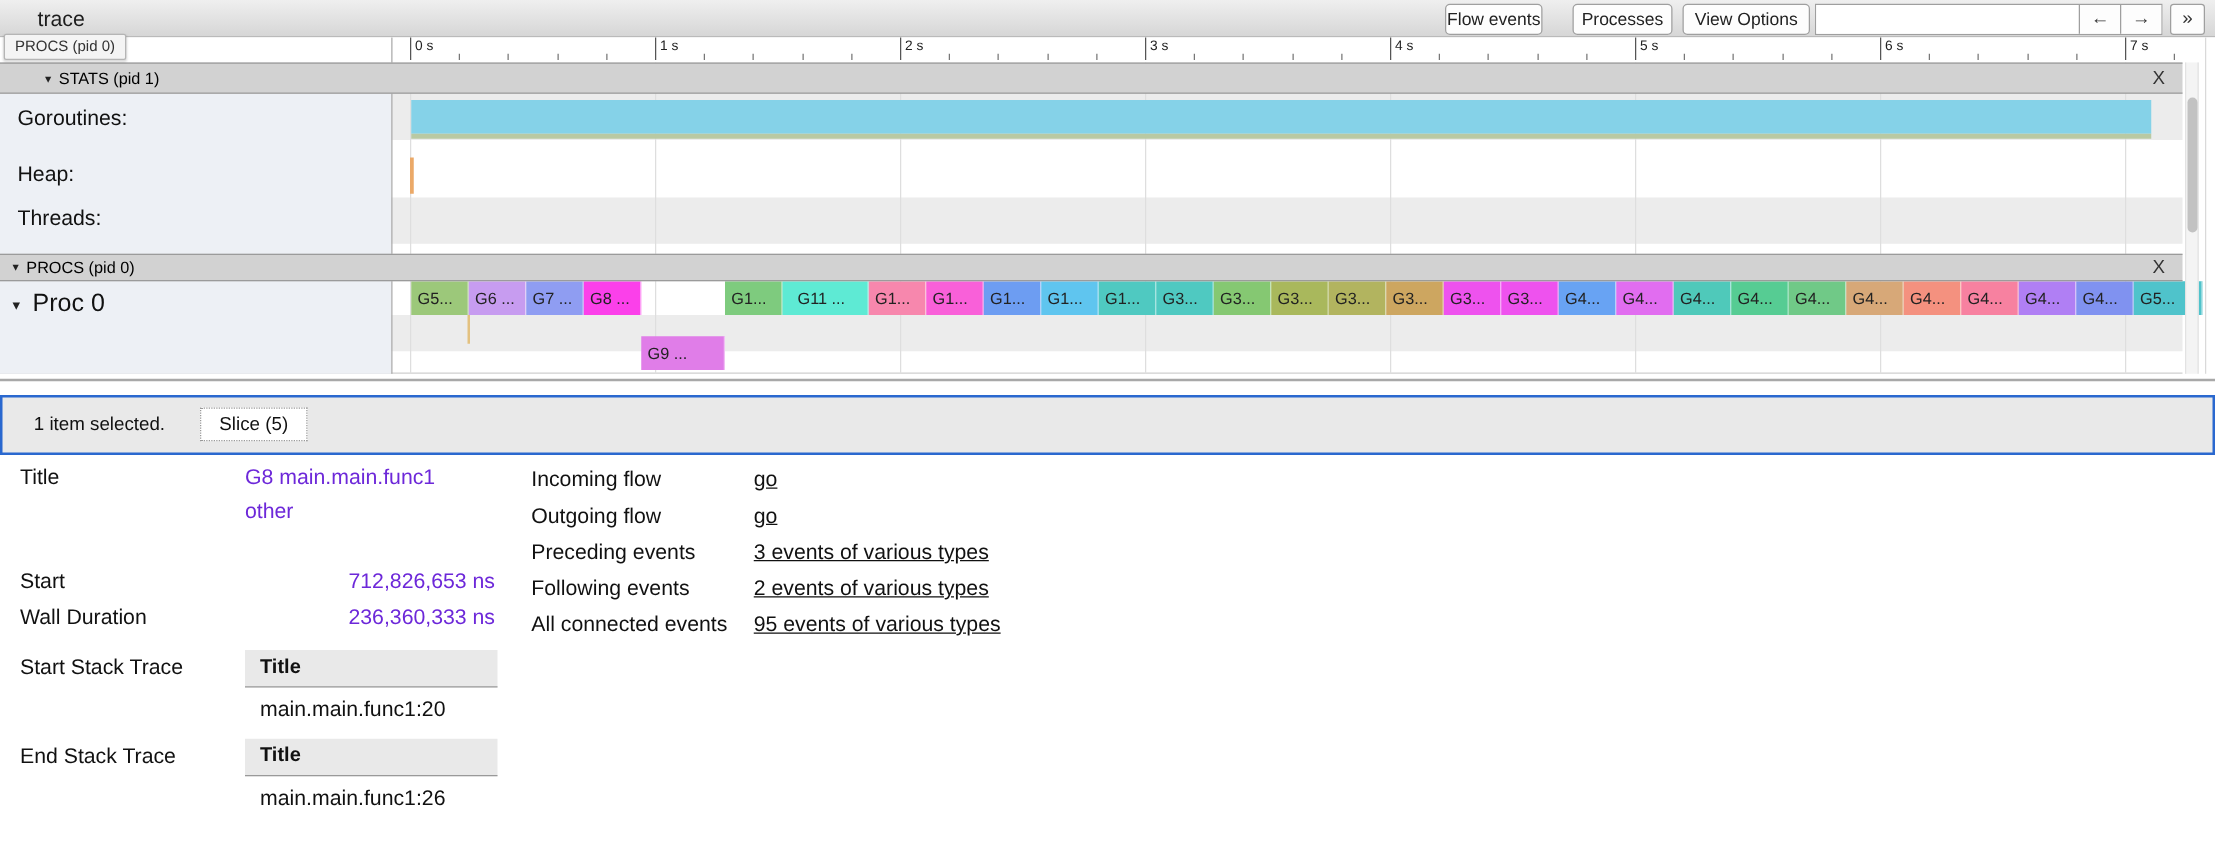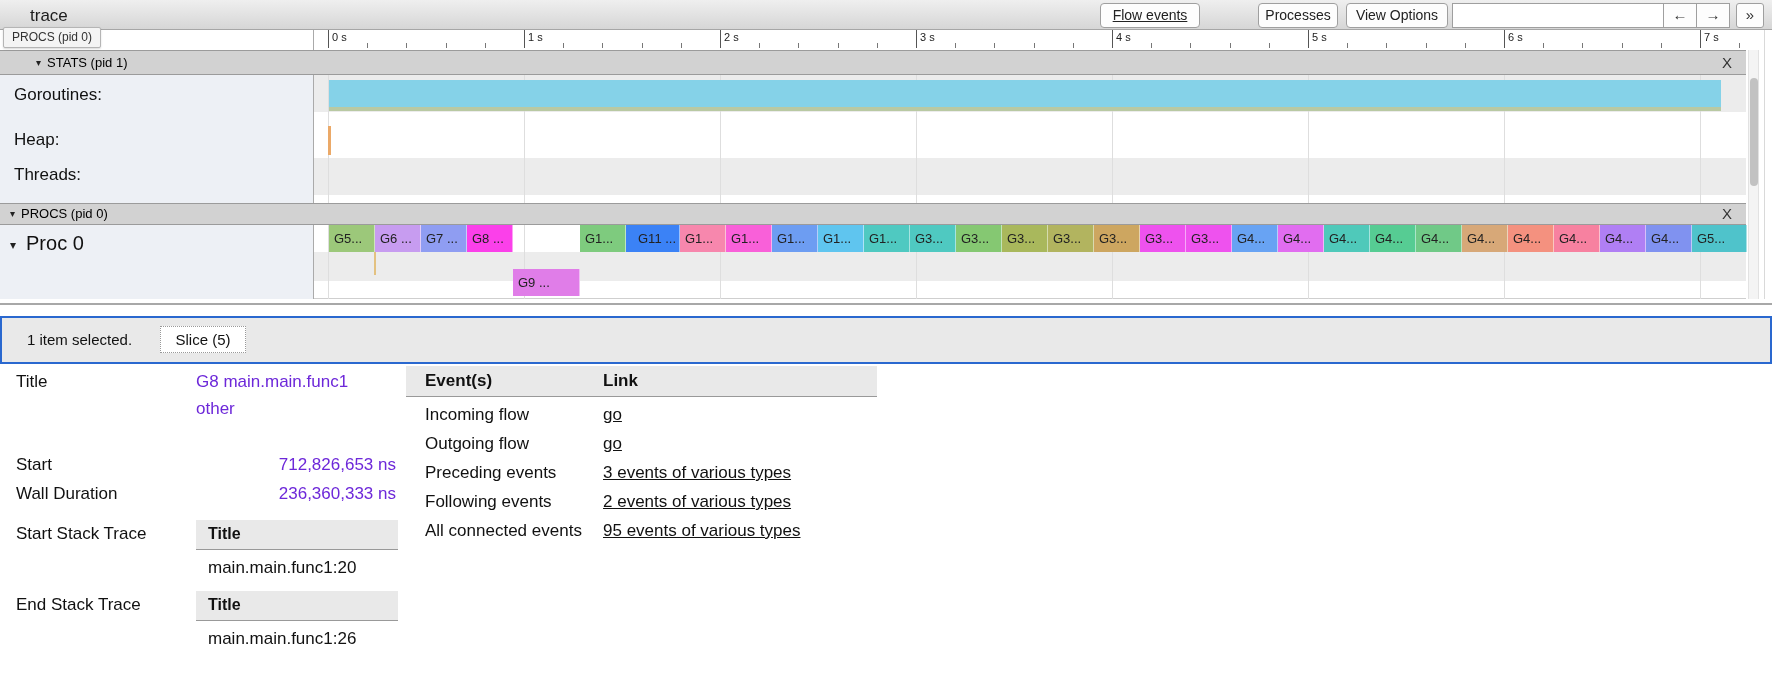--- a/index.html
+++ b/index.html
@@ -14,21 +14,21 @@
     position:absolute; left:0; top:0; width:1772px; height:30px;
     background: linear-gradient(#efefef,#d6d6d6);
     border-bottom:1px solid #a6a6a6;
   }
   .app-title { position:absolute; left:30px; top:6px; font-size:17px; color:#1c1c1c; }
   .tb-btn {
     position:absolute; top:3px; height:25px; background:#fdfdfd;
     border:1px solid #9f9f9f; border-radius:4px; font-size:14px; color:#222;
     text-align:center; line-height:23px;
   }
-  #btn-flow { left:1100px; width:100px;text-decoration:underline; }
+  #btn-flow { left:1156px; width:78px; }
   #btn-proc { left:1258px; width:80px; }
   #btn-view { left:1346px; width:102px; }
   .search-group {
     position:absolute; left:1452px; top:3px; width:278px; height:25px;
     background:#fff; border:1px solid #9f9f9f; display:flex;
   }
   .search-input { flex:1; border:none; outline:none; font-size:13px; padding:0 6px; background:#fff; }
   .nav-btn {
     width:33px; height:100%; border-left:1px solid #9f9f9f; background:#fdfdfd;
     text-align:center; line-height:22px; font-size:15px; color:#333;
@@ -232,21 +232,21 @@
       <span class="tri">▾</span><span>Proc 0</span>
     </div>
 
     <div class="slices" id="slices">
         <div class="slice" style="width: 46px; background: rgb(156, 200, 122);">G5...</div>
         <div class="slice" style="width: 46px; background: rgb(199, 156, 240);">G6 ...</div>
         <div class="slice" style="width: 46px; background: rgb(143, 157, 242);">G7 ...</div>
         <div class="slice" style="width: 46px; background: rgb(251, 64, 234);">G8 ...</div>
         <div class="slice" style="width: 67px; background: rgb(224, 125, 232); margin-top: 44px;">G9 ...</div>
         <div class="slice" style="width: 46px; background: rgb(126, 203, 126);">G1...</div>
-        <div class="slice" style="width: 54px; background: #3b82f6; padding-left: 12px;">G11 ...</div>
+        <div class="slice" style="width: 69px; background: #5eead4; padding-left: 12px;">G11 ...</div>
         <div class="slice" style="width: 46px; background: rgb(247, 135, 173);">G1...</div>
         <div class="slice" style="width: 46px; background: rgb(249, 96, 217);">G1...</div>
         <div class="slice" style="width: 46px; background: rgb(109, 157, 242);">G1...</div>
         <div class="slice" style="width: 46px; background: rgb(95, 197, 239);">G1...</div>
         <div class="slice" style="width: 46px; background: rgb(79, 201, 193);">G1...</div>
         <div class="slice" style="width: 46px; background: rgb(79, 201, 193);">G3...</div>
         <div class="slice" style="width: 46px; background: rgb(133, 200, 114);">G3...</div>
         <div class="slice" style="width: 46px; background: rgb(169, 184, 92);">G3...</div>
         <div class="slice" style="width: 46px; background: rgb(178, 180, 95);">G3...</div>
         <div class="slice" style="width: 46px; background: rgb(205, 166, 96);">G3...</div>
@@ -299,24 +299,20 @@
       <div class="st-row">main.main.func1:20</div>
     </div>
 
     <div class="d-label" style="top:229px">End Stack Trace</div>
     <div class="stack-table" style="top:225px">
       <div class="st-head">Title</div>
       <div class="st-row">main.main.func1:26</div>
     </div>
 
     <div class="events">
-      <div class="ev-head">
-        <div class="c1">Event(s)</div>
-        <div class="c2">Link</div>
-      </div>
       <div class="ev-row" style="margin-top:3px">
         <div class="c1">Incoming flow</div>
         <a href="#" class="ev-link">go</a>
       </div>
       <div class="ev-row">
         <div class="c1">Outgoing flow</div>
         <a href="#" class="ev-link">go</a>
       </div>
       <div class="ev-row">
         <div class="c1">Preceding events</div>

